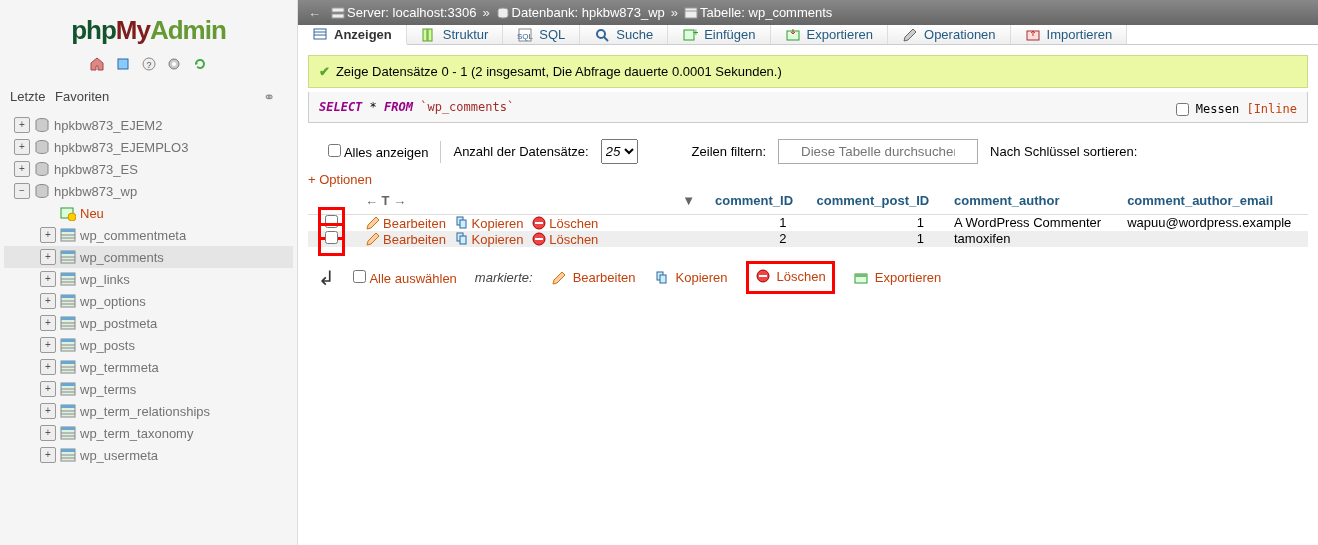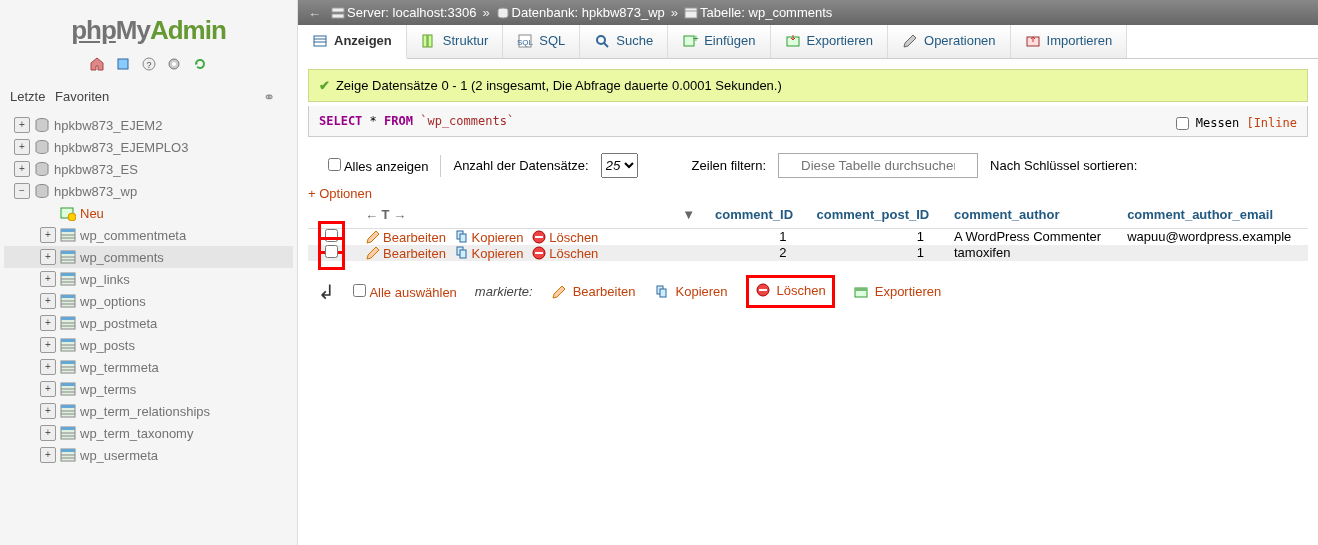--- a/index.html
+++ b/index.html
@@ -2,22 +2,22 @@
 <html><head>
 <meta charset="utf-8">
 <style>
 * { box-sizing: border-box; margin: 0; padding: 0; }
 body { font-family: sans-serif; font-size: 13px; width: 1318px; height: 545px; overflow: hidden; background: #fff; display: flex; }
 a { color: #c2410c; text-decoration: none; cursor: pointer; }
 
 
 .sidebar { width: 298px; background: #f5f5f5; border-right: 1px solid #ddd; overflow: hidden; }
 .logo { text-align: center; padding: 15px 0 5px; font-family: "Century Gothic", sans-serif; font-size: 26px; font-weight: bold; letter-spacing: -1px; }
-.logo .php { color: #737373; text-decoration: underline; }
-.logo .my { color: #737373; }
+.logo .php { color: #14532d; }
+.logo .my { color: #7f1d1d; }
 .logo .admin { color: #669933; }
 .mini-icons { text-align: center; padding: 5px 0 10px; }
 .mini-icons span { display: inline-block; width: 16px; height: 16px; margin: 0 3px; }
 .recent-fav { padding: 4px 10px; }
 .recent-fav a { margin-right: 6px; color: #444; }
 .link-ico { float: right; margin-right: 12px; color: #888; font-size: 14px; }
 .tree { padding: 6px 4px; }
 .tree-node { display: flex; align-items: center; padding: 3px 0; }
 .tree-node.lvl1 { padding-left: 10px; }
 .tree-node.lvl2 { padding-left: 36px; }
@@ -32,29 +32,29 @@
 
 
 .main { flex: 1; background: #fff; overflow: hidden; position: relative; }
 .breadcrumb { background: #ccc; background: linear-gradient(#888,#666); color: #fff; padding: 5px 10px; font-size: 13px; display: flex; align-items: center; }
 .breadcrumb .handle { color: #ddd; margin-right: 10px; cursor: pointer; }
 .breadcrumb a { color: #fff; }
 .breadcrumb .sep { margin: 0 6px; color: #eee; }
 .bc-ico { display: inline-block; width: 14px; height: 14px; vertical-align: -2px; margin-right: 2px; }
 
 .tabs { display: flex; background: #fff; border-bottom: 1px solid #ccc; }
-.tab { padding: 8px 14px; display: flex; align-items: flex-start; gap: 6px; cursor: pointer; color: #235a81; background: linear-gradient(#fff,#eee); border-right: 1px solid #ddd; }
+.tab { padding: 1px 14px; display: flex; align-items: center; gap: 6px; cursor: pointer; color: #235a81; background: linear-gradient(#fff,#eee); border-right: 1px solid #ddd; }
 .tab.active { color: #333; font-weight: bold; background: #fff; border-bottom: 2px solid #fff; margin-bottom: -1px; }
 .tab-ico { width: 16px; height: 16px; }
 
 .content { padding: 10px; }
 .success { background: #ebf8a4; border: 1px solid #ccdb8b; padding: 8px 10px; margin-bottom: 4px; display: flex; align-items: center; gap: 6px; }
 .success .chk { color: #5aa62e; font-weight: bold; }
 .sqlbox { background: #f7f7f7; border: 1px solid #ccc; border-top: none; padding: 8px 10px; font-family: monospace; font-size: 12px; position: relative; }
-.sqlbox .kw1 { color: #908; font-weight: bold; }
+.sqlbox .kw1 { color: #908; font-weight: bold; font-style: italic; }
 .sqlbox .tbl { color: #a52a2a; }
 .sqlbox-right { position: absolute; right: 10px; bottom: 6px; font-size: 12px; }
 .sqlbox-right input { vertical-align: middle; }
 
 .controls { display: flex; align-items: center; gap: 12px; padding: 16px 20px 8px; flex-wrap: wrap; }
 .controls .sep-v { width: 1px; height: 22px; background: #ccc; }
 .controls input[type=text] { padding: 4px 22px; border: 1px solid #aaa; width: 200px; }
 .controls select { padding: 3px 0; font-style: italic; }
 
 .options-link { padding: 2px 0 4px 0; }

